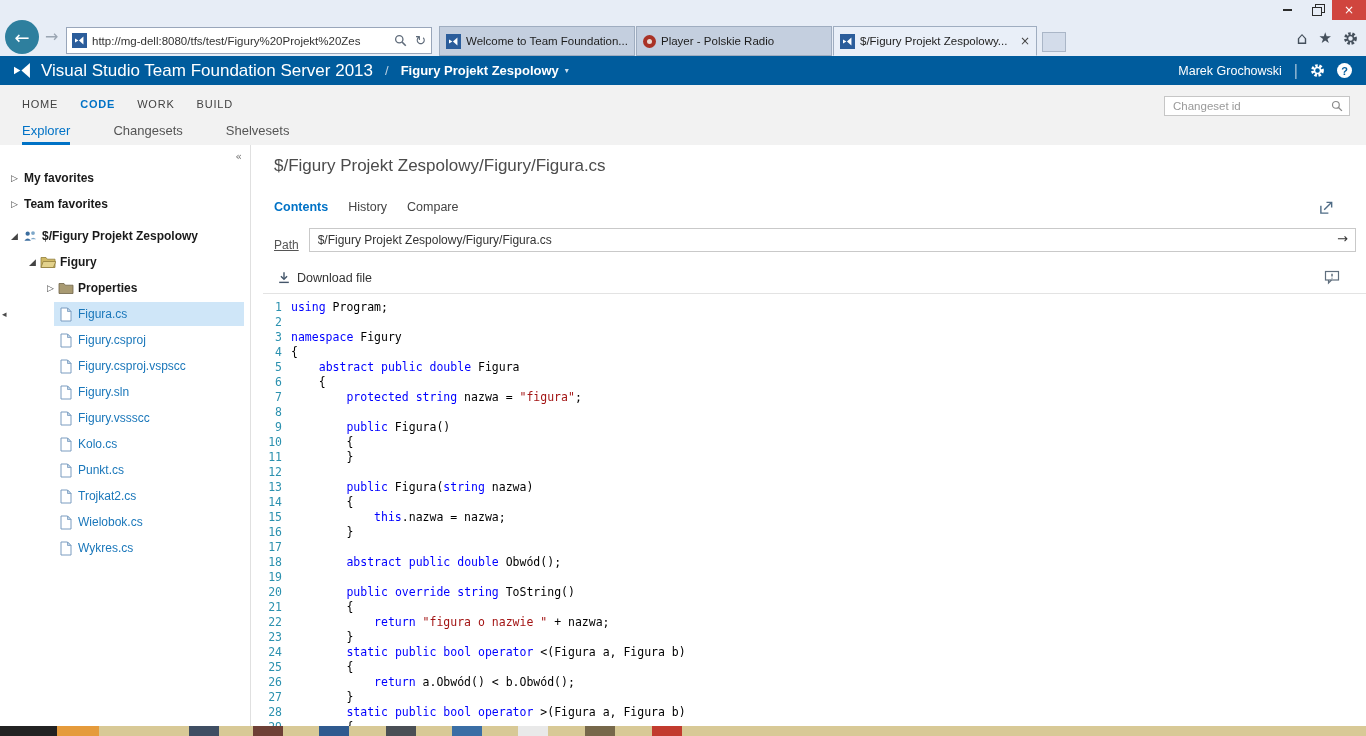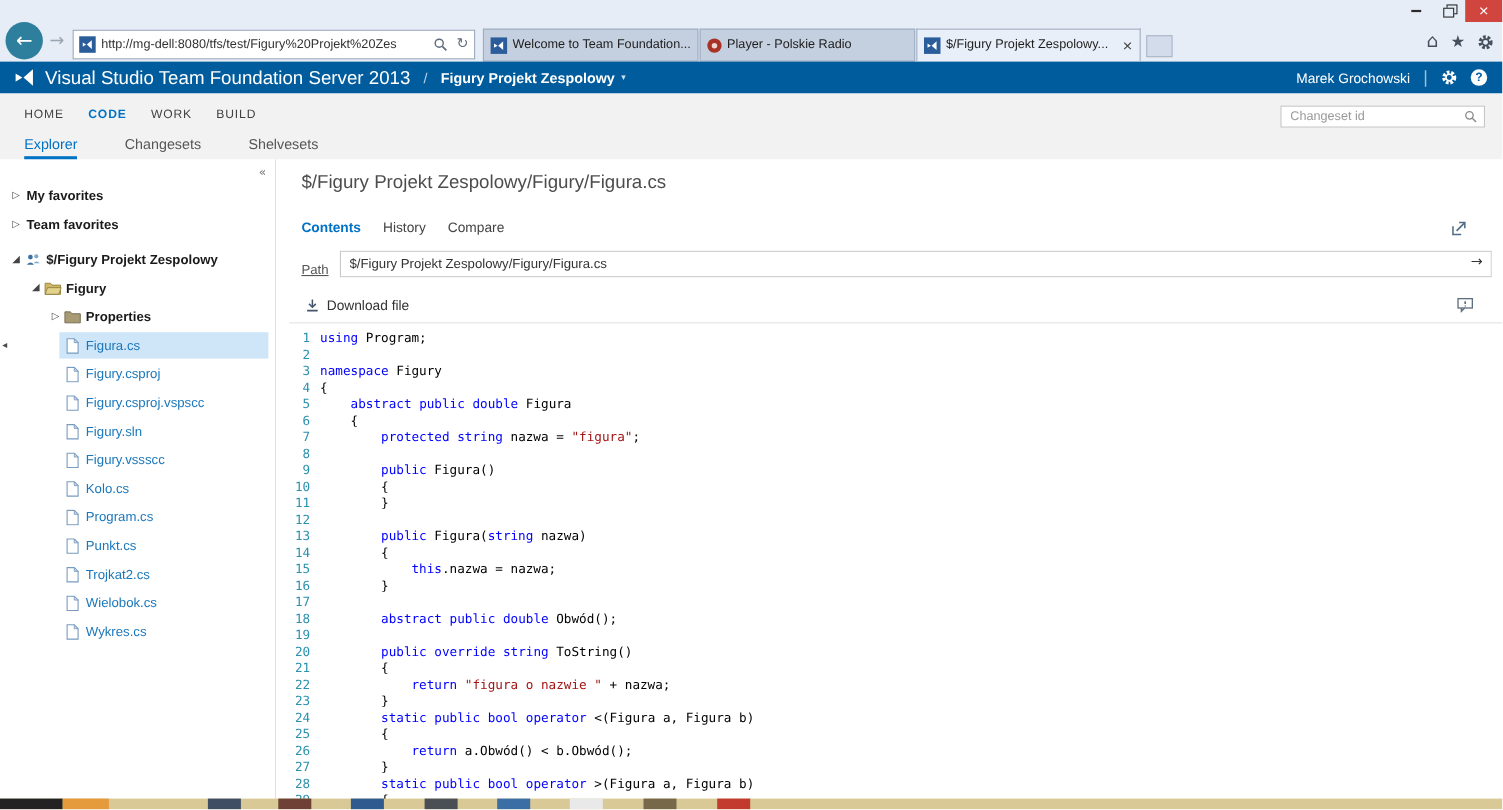--- a/index.html
+++ b/index.html
@@ -340,30 +340,20 @@
           <span class="tlabel">Kolo.cs</span>
         </div>
         <div class="tree-row file" style="padding-left: 44px;">
           <span class="arrow"></span>
           <span class="ticon">
             <svg width="12" height="15" viewBox="0 0 12 15">
               <path d="M1 1 h6.5 L11 4.5 V14 H1 z" fill="#ffffff" stroke="#7a9cc0" stroke-width="1"></path>
               <path d="M7.5 1 L11 4.5 H7.5 z" fill="#c7d9ea" stroke="#7a9cc0" stroke-width="0.8"></path>
             </svg>
           </span>
-          <span class="tlabel">Program.cs</span>
-        </div>
-        <div class="tree-row file" style="padding-left: 44px;">
-          <span class="arrow"></span>
-          <span class="ticon">
-            <svg width="12" height="15" viewBox="0 0 12 15">
-              <path d="M1 1 h6.5 L11 4.5 V14 H1 z" fill="#ffffff" stroke="#7a9cc0" stroke-width="1"></path>
-              <path d="M7.5 1 L11 4.5 H7.5 z" fill="#c7d9ea" stroke="#7a9cc0" stroke-width="0.8"></path>
-            </svg>
-          </span>
           <span class="tlabel">Punkt.cs</span>
         </div>
         <div class="tree-row file" style="padding-left: 44px;">
           <span class="arrow"></span>
           <span class="ticon">
             <svg width="12" height="15" viewBox="0 0 12 15">
               <path d="M1 1 h6.5 L11 4.5 V14 H1 z" fill="#ffffff" stroke="#7a9cc0" stroke-width="1"></path>
               <path d="M7.5 1 L11 4.5 H7.5 z" fill="#c7d9ea" stroke="#7a9cc0" stroke-width="0.8"></path>
             </svg>
           </span>

